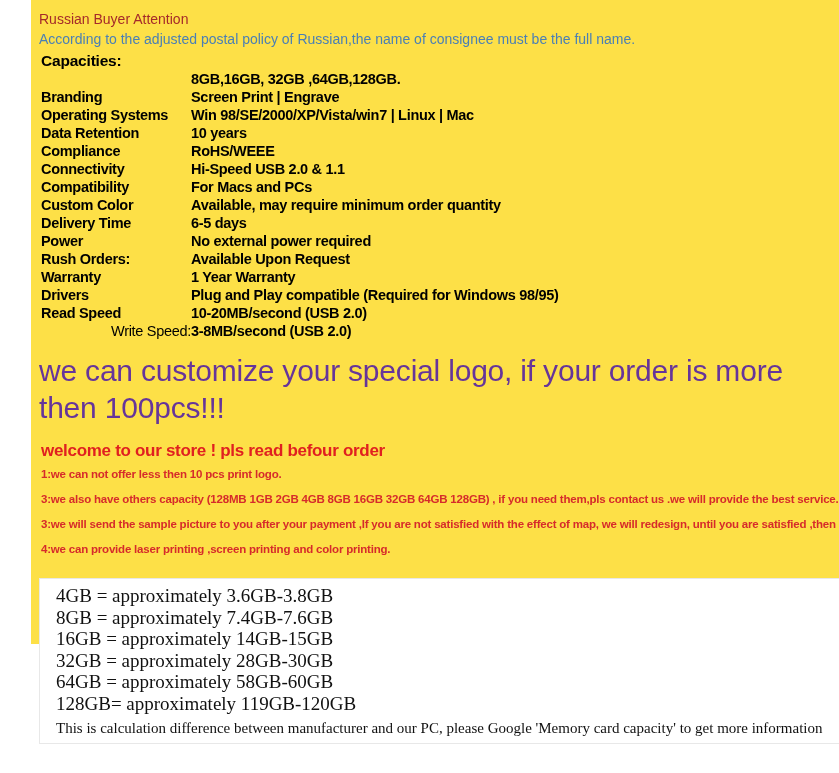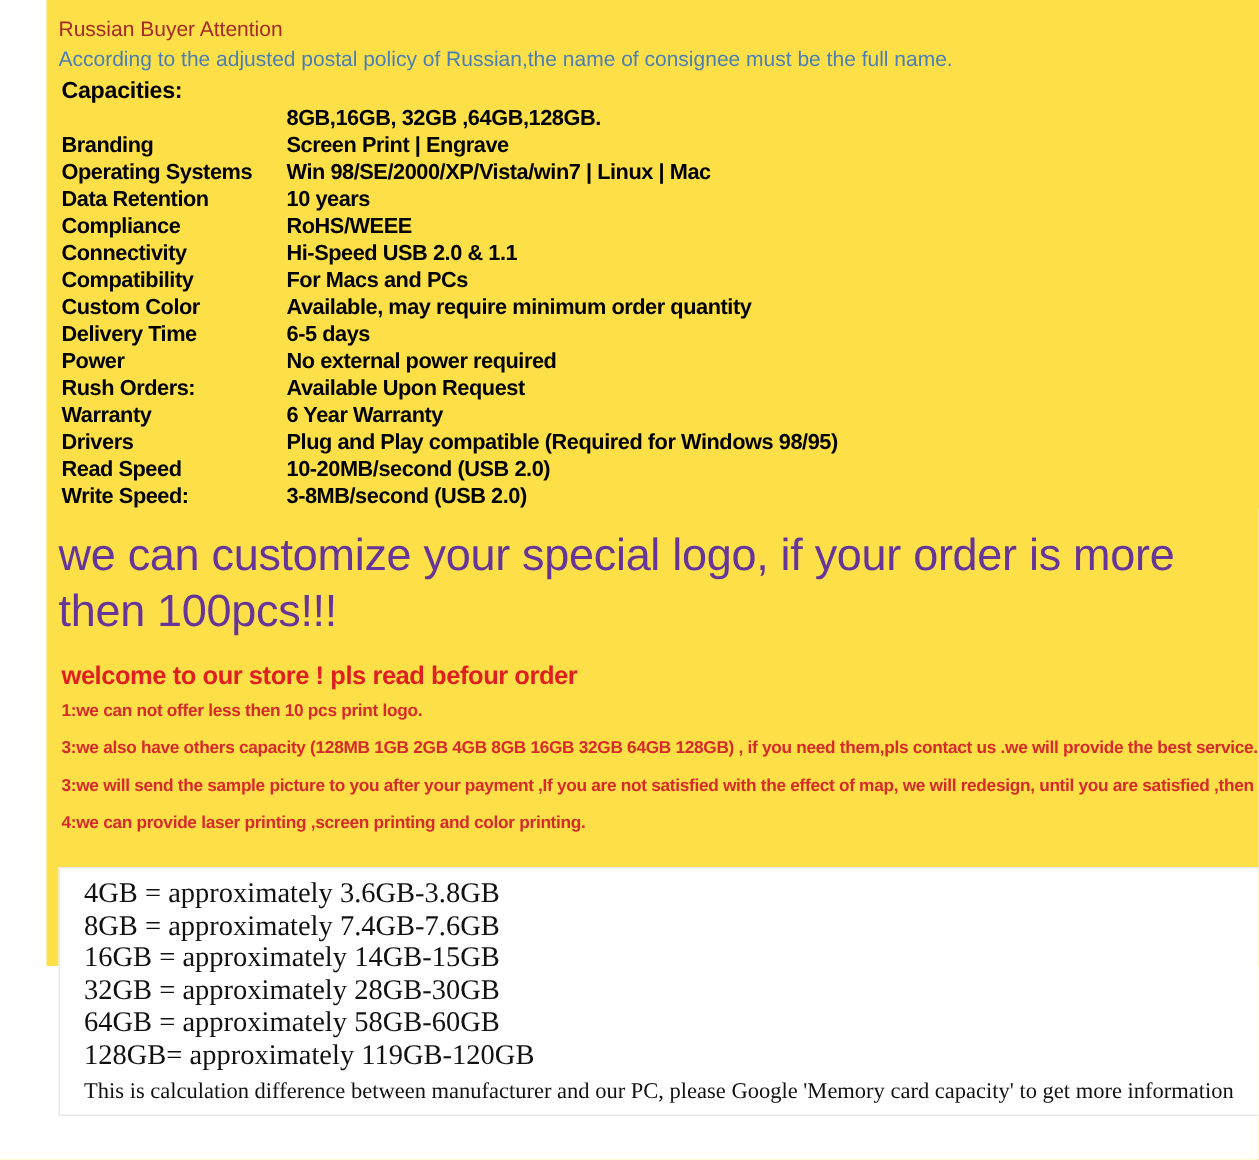--- a/index.html
+++ b/index.html
@@ -56,21 +56,22 @@
     line-height: 18px;
     white-space: nowrap;
   }
   .spec-label {
     width: 150px;
     font-weight: bold;
     font-size: 14.5px;
     letter-spacing: -0.3px;
   }
   .spec-label.light {
-    font-weight: bold;
+    font-weight: normal;
+    text-align: right;
   }
   .spec-value {
     font-weight: bold;
     font-size: 14.5px;
     letter-spacing: -0.3px;
   }
 
   
   .promo {
     color: #66359a;
@@ -191,21 +192,21 @@
       <tr>
         <td class="spec-label">Power</td>
         <td class="spec-value">No external power required</td>
       </tr>
       <tr>
         <td class="spec-label">Rush Orders:</td>
         <td class="spec-value">Available Upon Request</td>
       </tr>
       <tr>
         <td class="spec-label">Warranty</td>
-        <td class="spec-value"> 6 Year Warranty</td>
+        <td class="spec-value"> 1 Year Warranty</td>
       </tr>
       <tr>
         <td class="spec-label">Drivers</td>
         <td class="spec-value">Plug and Play compatible (Required for Windows 98/95)</td>
       </tr>
       <tr>
         <td class="spec-label">Read Speed</td>
         <td class="spec-value">10-20MB/second (USB 2.0)</td>
       </tr>
       <tr>

